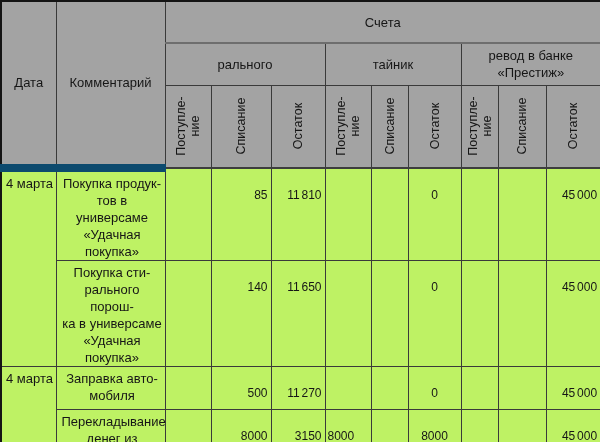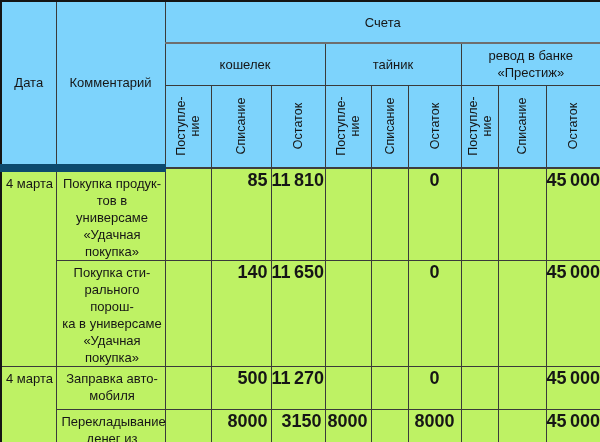--- a/index.html
+++ b/index.html
@@ -21,21 +21,21 @@
   col.c9{width:37px}  col.c10{width:48px} col.c11{width:55px}
 
   th,td{
     border:1px solid #3a3a3a;
     font-weight:400;
     font-size:13px;
     line-height:17px;
     padding:0;
   }
   thead th{
-    background:#7dd3fc;
+    background:#a3a3a3;
     text-align:center;
     vertical-align:middle;
     white-space:pre-line;
   }
   tr.r-top{height:42px}
   tr.r-groups{height:42px}
   tr.r-subs{height:81px}
 
   th.accounts{border-bottom:2px solid #6e6e6e;}
   tr.r-subs th{border-bottom:2px solid #3d3d3d;}
@@ -61,25 +61,24 @@
   }
   tbody tr:nth-child(1){height:63px}
   tbody tr:nth-child(2){height:69px}
   tbody tr:nth-child(3){height:43px}
   tbody tr:nth-child(4){height:75px}
   tbody tr:nth-child(5){height:27px}
 
   td.date{text-align:left;padding:3px 2px 0 4px;}
   td.comment{text-align:center;padding:3px 2px 0 5px;white-space:pre-line;}
   td.num{
-    font-size:18px;
+    font-size:12px;
     word-spacing:-1.5px;
     white-space:nowrap;
-    padding-top:3px;
-    font-weight:bold;
+    padding-top:18px;
   }
   td.num.a-r{text-align:right;padding-right:3px;}
   td.num.a-c{text-align:center;}
   td.num.a-l{text-align:left;padding-left:2px;}
 </style>
 </head>
 <body>
 
 <table>
   <colgroup>
@@ -95,21 +94,21 @@
       <col class="c10">
       <col class="c11">
   </colgroup>
   <thead>
     <tr class="r-top">
       <th class="c-date" rowspan="3">Дата</th>
       <th class="c-comment" rowspan="3">Комментарий</th>
       <th class="accounts" colspan="9">Счета</th>
     </tr>
     <tr class="r-groups">
-      <th colspan="3">кошелек</th>
+      <th colspan="3">рального</th>
       <th colspan="3">тайник</th>
       <th colspan="3">ревод в банке
 «Престиж»</th>
     </tr>
     <tr class="r-subs">
       <th><div class="vwrap"><div class="rot">Поступле-
 ние</div></div></th>
       <th><div class="vwrap"><div class="rot">Списание</div></div></th>
       <th><div class="vwrap"><div class="rot">Остаток</div></div></th>
       <th><div class="vwrap"><div class="rot">Поступле-

